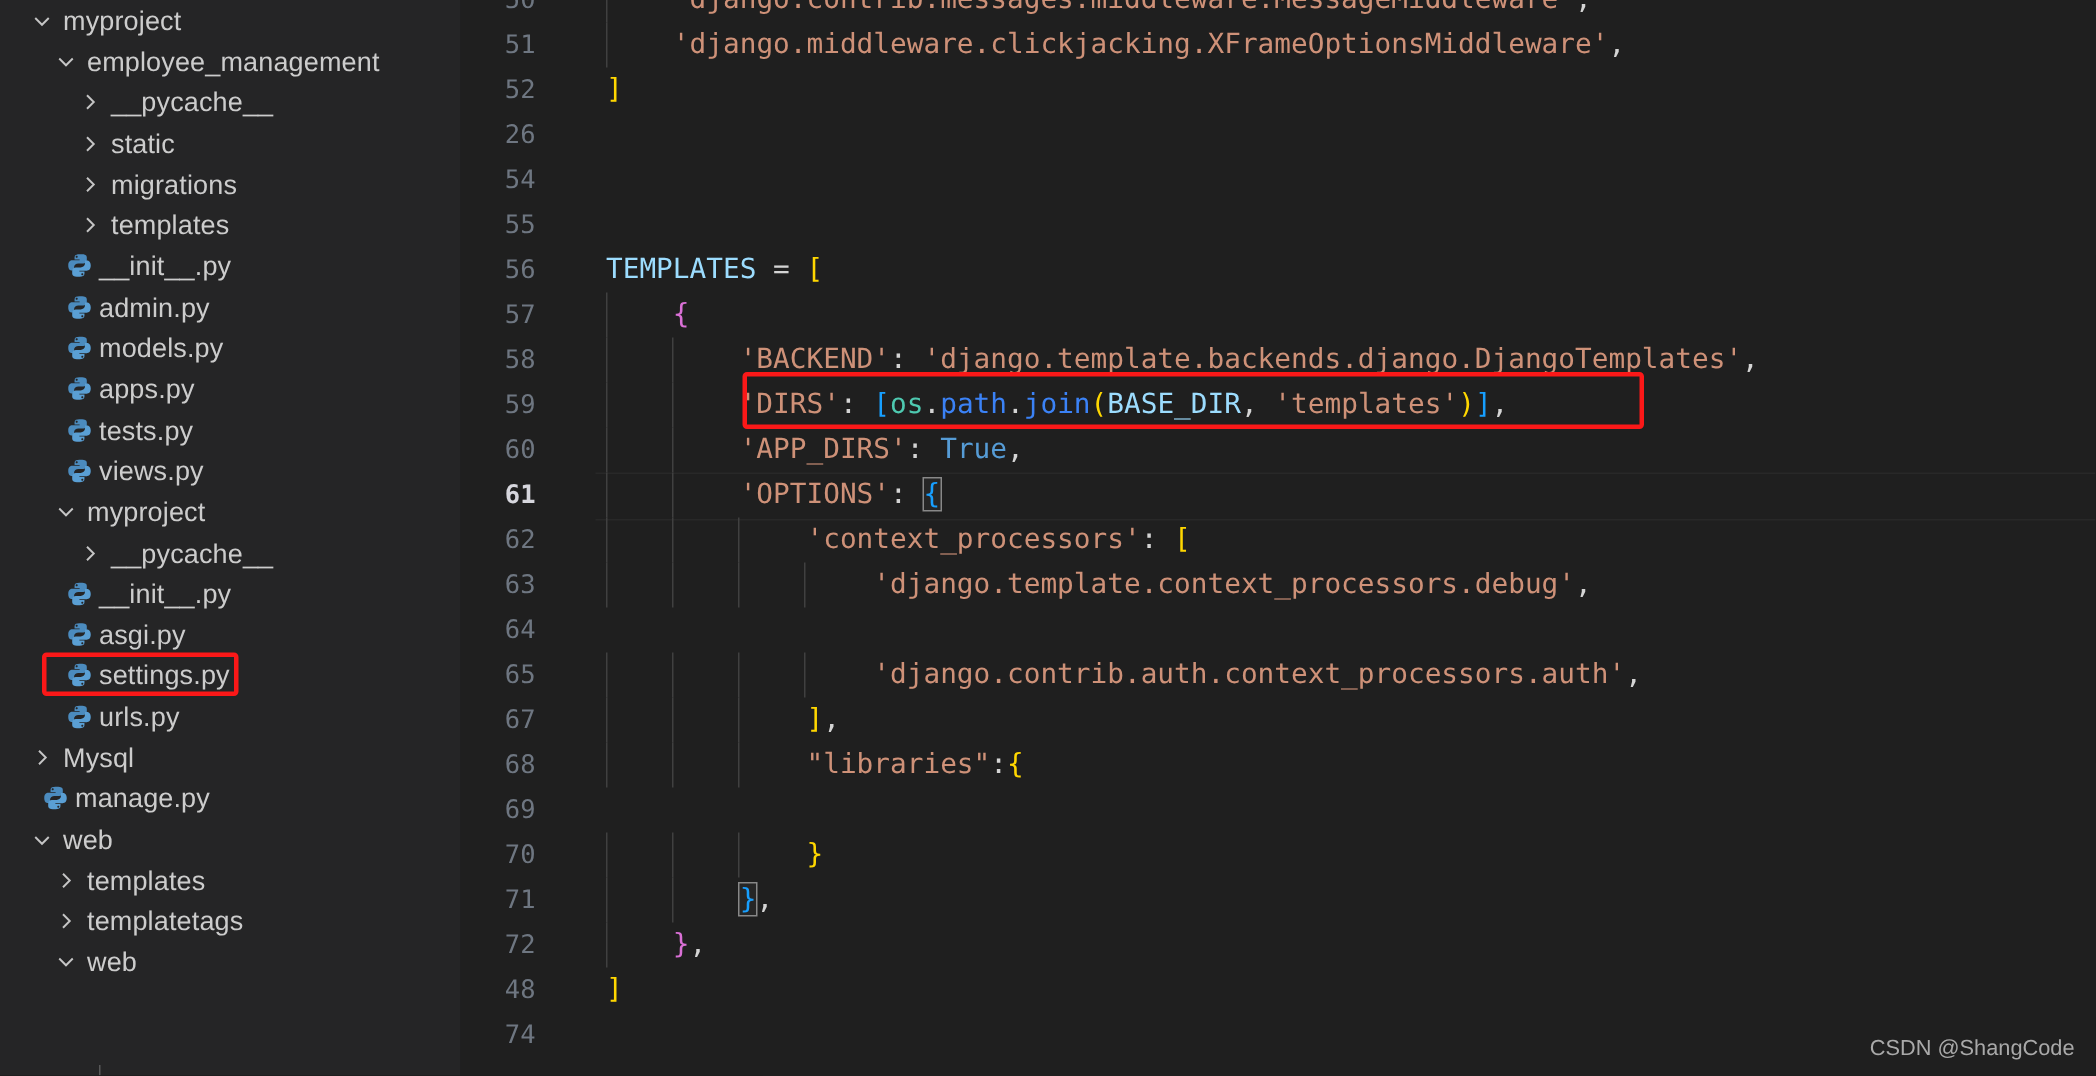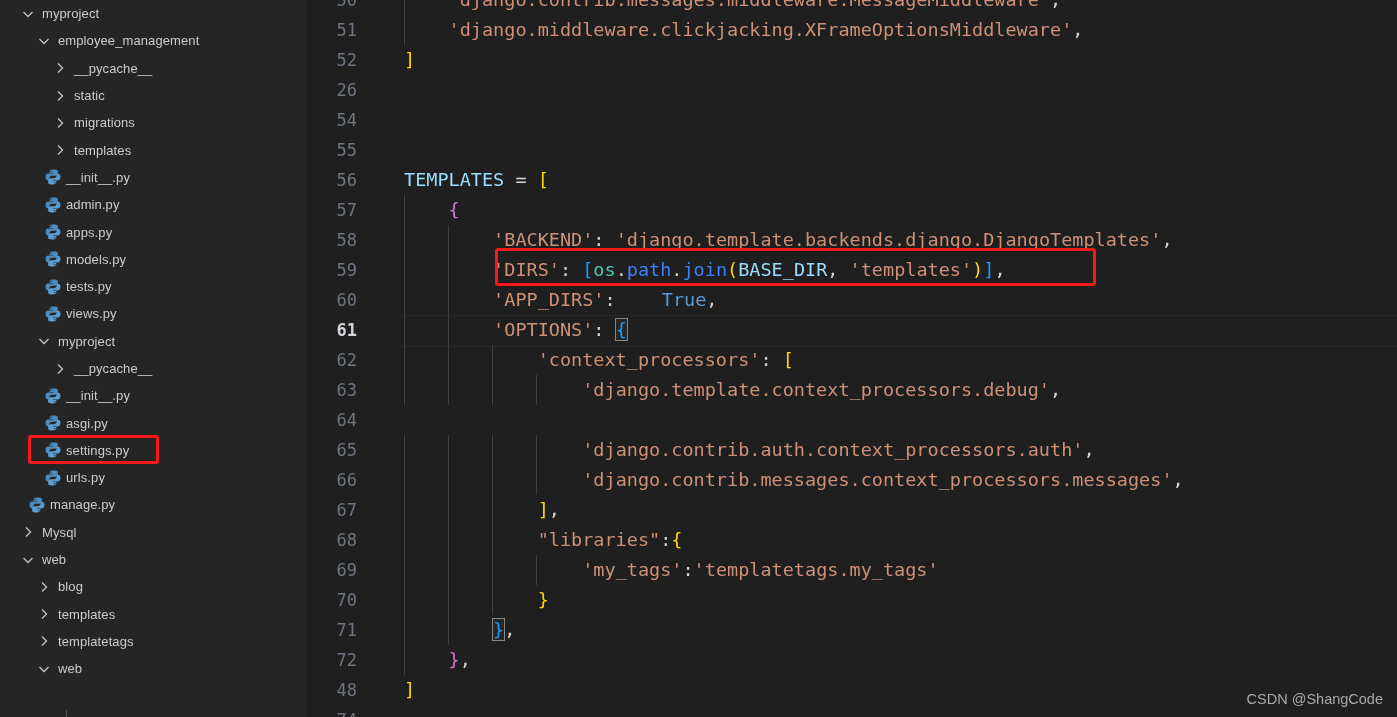--- a/index.html
+++ b/index.html
@@ -35,21 +35,21 @@
   }
   .tree-row .twisty svg { display: block; }
   .tree-row .ficon {
     width: 18px; height: 18px;
     flex: 0 0 18px;
     margin-right: 4px;
     position: relative;
   }
   .tree-row .label {
     font-family: "Liberation Sans", sans-serif;
-    font-size: 13px;
+    font-size: 18px;
     color: #cccccc;
     letter-spacing: 0.1px;
     line-height: 1;
   }
   .tree-row .spacer { display: inline-block; flex: 0 0 auto; }
 
   
   .redbox {
     position: absolute;
     border: 3px solid #fb1818;
@@ -115,21 +115,21 @@
   .ig {
     position: absolute;
     top: 0; height: 30px;
     width: 1px;
     background: #404040;
     z-index: 0;
   }
 
   
   .t-str   { color: #ce9178; }
-  .t-kw    { color: #569cd6; margin-left: 35px; }
+  .t-kw    { color: #569cd6; }
   .t-var   { color: #9cdcfe; }
   .t-fn    { color: #3b82f6; }
   .t-cls   { color: #4ec9b0; }
   .t-punct { color: #d4d4d4; }
   .b-yellow{ color: #ffd700; }
   .b-pink  { color: #da70d6; }
   .b-blue  { color: #179fff; }
   .match   { outline: 1px solid #888; outline-offset: 0px; background: rgba(255,255,255,0.035); }
 
   
@@ -239,42 +239,42 @@
     </div>
 
     <div class="tree-row">
       <span class="spacer" style="width:44px"></span>
       <span class="ficon">
         <svg width="18" height="18" viewBox="0 0 24 24">
           <path d="M11.9 2c-2.4 0-4.3.6-4.3 2.6v2.1h4.5v.7H5.6C3.6 7.4 2 8.7 2 11.9s1.5 4.5 3.5 4.5h1.6v-2.5c0-2.2 1.9-3.6 3.9-3.6h4.3c1.8 0 3.2-1.4 3.2-3.2V4.6C18.5 2.8 16.6 2 14.4 2h-2.5zm-2.4 1.4c.5 0 .9.4.9.9s-.4.9-.9.9-.9-.4-.9-.9.4-.9.9-.9z" fill="#4B8BBE"></path>
           <path d="M12.1 22c2.4 0 4.3-.6 4.3-2.6v-2.1h-4.5v-.7h6.5c2 0 3.6-1.3 3.6-4.5s-1.5-4.5-3.5-4.5h-1.6v2.5c0 2.2-1.9 3.6-3.9 3.6H8.7c-1.8 0-3.2 1.4-3.2 3.2v2.5C5.5 21.2 7.4 22 9.6 22h2.5zm2.4-1.4c-.5 0-.9-.4-.9-.9s.4-.9.9-.9.9.4.9.9-.4.9-.9.9z" fill="#5A9FD4"></path>
         </svg>
       </span>
+      <span class="label">models.py</span>
+    </div>
+
+    <div class="tree-row">
+      <span class="spacer" style="width:44px"></span>
+      <span class="ficon">
+        <svg width="18" height="18" viewBox="0 0 24 24">
+          <path d="M11.9 2c-2.4 0-4.3.6-4.3 2.6v2.1h4.5v.7H5.6C3.6 7.4 2 8.7 2 11.9s1.5 4.5 3.5 4.5h1.6v-2.5c0-2.2 1.9-3.6 3.9-3.6h4.3c1.8 0 3.2-1.4 3.2-3.2V4.6C18.5 2.8 16.6 2 14.4 2h-2.5zm-2.4 1.4c.5 0 .9.4.9.9s-.4.9-.9.9-.9-.4-.9-.9.4-.9.9-.9z" fill="#4B8BBE"></path>
+          <path d="M12.1 22c2.4 0 4.3-.6 4.3-2.6v-2.1h-4.5v-.7h6.5c2 0 3.6-1.3 3.6-4.5s-1.5-4.5-3.5-4.5h-1.6v2.5c0 2.2-1.9 3.6-3.9 3.6H8.7c-1.8 0-3.2 1.4-3.2 3.2v2.5C5.5 21.2 7.4 22 9.6 22h2.5zm2.4-1.4c-.5 0-.9-.4-.9-.9s.4-.9.9-.9.9.4.9.9-.4.9-.9.9z" fill="#5A9FD4"></path>
+        </svg>
+      </span>
       <span class="label">apps.py</span>
     </div>
 
     <div class="tree-row">
       <span class="spacer" style="width:44px"></span>
       <span class="ficon">
         <svg width="18" height="18" viewBox="0 0 24 24">
           <path d="M11.9 2c-2.4 0-4.3.6-4.3 2.6v2.1h4.5v.7H5.6C3.6 7.4 2 8.7 2 11.9s1.5 4.5 3.5 4.5h1.6v-2.5c0-2.2 1.9-3.6 3.9-3.6h4.3c1.8 0 3.2-1.4 3.2-3.2V4.6C18.5 2.8 16.6 2 14.4 2h-2.5zm-2.4 1.4c.5 0 .9.4.9.9s-.4.9-.9.9-.9-.4-.9-.9.4-.9.9-.9z" fill="#4B8BBE"></path>
           <path d="M12.1 22c2.4 0 4.3-.6 4.3-2.6v-2.1h-4.5v-.7h6.5c2 0 3.6-1.3 3.6-4.5s-1.5-4.5-3.5-4.5h-1.6v2.5c0 2.2-1.9 3.6-3.9 3.6H8.7c-1.8 0-3.2 1.4-3.2 3.2v2.5C5.5 21.2 7.4 22 9.6 22h2.5zm2.4-1.4c-.5 0-.9-.4-.9-.9s.4-.9.9-.9.9.4.9.9-.4.9-.9.9z" fill="#5A9FD4"></path>
         </svg>
       </span>
-      <span class="label">models.py</span>
-    </div>
-
-    <div class="tree-row">
-      <span class="spacer" style="width:44px"></span>
-      <span class="ficon">
-        <svg width="18" height="18" viewBox="0 0 24 24">
-          <path d="M11.9 2c-2.4 0-4.3.6-4.3 2.6v2.1h4.5v.7H5.6C3.6 7.4 2 8.7 2 11.9s1.5 4.5 3.5 4.5h1.6v-2.5c0-2.2 1.9-3.6 3.9-3.6h4.3c1.8 0 3.2-1.4 3.2-3.2V4.6C18.5 2.8 16.6 2 14.4 2h-2.5zm-2.4 1.4c.5 0 .9.4.9.9s-.4.9-.9.9-.9-.4-.9-.9.4-.9.9-.9z" fill="#4B8BBE"></path>
-          <path d="M12.1 22c2.4 0 4.3-.6 4.3-2.6v-2.1h-4.5v-.7h6.5c2 0 3.6-1.3 3.6-4.5s-1.5-4.5-3.5-4.5h-1.6v2.5c0 2.2-1.9 3.6-3.9 3.6H8.7c-1.8 0-3.2 1.4-3.2 3.2v2.5C5.5 21.2 7.4 22 9.6 22h2.5zm2.4-1.4c-.5 0-.9-.4-.9-.9s.4-.9.9-.9.9.4.9.9-.4.9-.9.9z" fill="#5A9FD4"></path>
-        </svg>
-      </span>
       <span class="label">tests.py</span>
     </div>
 
     <div class="tree-row">
       <span class="spacer" style="width:44px"></span>
       <span class="ficon">
         <svg width="18" height="18" viewBox="0 0 24 24">
           <path d="M11.9 2c-2.4 0-4.3.6-4.3 2.6v2.1h4.5v.7H5.6C3.6 7.4 2 8.7 2 11.9s1.5 4.5 3.5 4.5h1.6v-2.5c0-2.2 1.9-3.6 3.9-3.6h4.3c1.8 0 3.2-1.4 3.2-3.2V4.6C18.5 2.8 16.6 2 14.4 2h-2.5zm-2.4 1.4c.5 0 .9.4.9.9s-.4.9-.9.9-.9-.4-.9-.9.4-.9.9-.9z" fill="#4B8BBE"></path>
           <path d="M12.1 22c2.4 0 4.3-.6 4.3-2.6v-2.1h-4.5v-.7h6.5c2 0 3.6-1.3 3.6-4.5s-1.5-4.5-3.5-4.5h-1.6v2.5c0 2.2-1.9 3.6-3.9 3.6H8.7c-1.8 0-3.2 1.4-3.2 3.2v2.5C5.5 21.2 7.4 22 9.6 22h2.5zm2.4-1.4c-.5 0-.9-.4-.9-.9s.4-.9.9-.9.9.4.9.9-.4.9-.9.9z" fill="#5A9FD4"></path>
         </svg>
@@ -343,62 +343,52 @@
         <svg width="18" height="18" viewBox="0 0 24 24">
           <path d="M11.9 2c-2.4 0-4.3.6-4.3 2.6v2.1h4.5v.7H5.6C3.6 7.4 2 8.7 2 11.9s1.5 4.5 3.5 4.5h1.6v-2.5c0-2.2 1.9-3.6 3.9-3.6h4.3c1.8 0 3.2-1.4 3.2-3.2V4.6C18.5 2.8 16.6 2 14.4 2h-2.5zm-2.4 1.4c.5 0 .9.4.9.9s-.4.9-.9.9-.9-.4-.9-.9.4-.9.9-.9z" fill="#4B8BBE"></path>
           <path d="M12.1 22c2.4 0 4.3-.6 4.3-2.6v-2.1h-4.5v-.7h6.5c2 0 3.6-1.3 3.6-4.5s-1.5-4.5-3.5-4.5h-1.6v2.5c0 2.2-1.9 3.6-3.9 3.6H8.7c-1.8 0-3.2 1.4-3.2 3.2v2.5C5.5 21.2 7.4 22 9.6 22h2.5zm2.4-1.4c-.5 0-.9-.4-.9-.9s.4-.9.9-.9.9.4.9.9-.4.9-.9.9z" fill="#5A9FD4"></path>
         </svg>
       </span>
       <span class="label">urls.py</span>
     </div>
 
 
     <div class="tree-row">
+      <span class="spacer" style="width:20px"></span>
+      <span class="twisty">
+        <svg width="16" height="16" viewBox="0 0 16 16">
+            <path d="M6 3.5 L10.5 8 L6 12.5" fill="none" stroke="#c5c5c5" stroke-width="1.3"></path>
+          </svg>
+      </span>
+      <span class="spacer" style="width:6px"></span>
+      <span class="label">Mysql</span>
+    </div>
+
+    <div class="tree-row">
       <span class="spacer" style="width:28px"></span>
       <span class="ficon">
         <svg width="18" height="18" viewBox="0 0 24 24">
           <path d="M11.9 2c-2.4 0-4.3.6-4.3 2.6v2.1h4.5v.7H5.6C3.6 7.4 2 8.7 2 11.9s1.5 4.5 3.5 4.5h1.6v-2.5c0-2.2 1.9-3.6 3.9-3.6h4.3c1.8 0 3.2-1.4 3.2-3.2V4.6C18.5 2.8 16.6 2 14.4 2h-2.5zm-2.4 1.4c.5 0 .9.4.9.9s-.4.9-.9.9-.9-.4-.9-.9.4-.9.9-.9z" fill="#4B8BBE"></path>
           <path d="M12.1 22c2.4 0 4.3-.6 4.3-2.6v-2.1h-4.5v-.7h6.5c2 0 3.6-1.3 3.6-4.5s-1.5-4.5-3.5-4.5h-1.6v2.5c0 2.2-1.9 3.6-3.9 3.6H8.7c-1.8 0-3.2 1.4-3.2 3.2v2.5C5.5 21.2 7.4 22 9.6 22h2.5zm2.4-1.4c-.5 0-.9-.4-.9-.9s.4-.9.9-.9.9.4.9.9-.4.9-.9.9z" fill="#5A9FD4"></path>
         </svg>
       </span>
       <span class="label">manage.py</span>
     </div>
 
     <div class="tree-row">
       <span class="spacer" style="width:20px"></span>
       <span class="twisty">
         <svg width="16" height="16" viewBox="0 0 16 16">
-            <path d="M6 3.5 L10.5 8 L6 12.5" fill="none" stroke="#c5c5c5" stroke-width="1.3"></path>
-          </svg>
-      </span>
-      <span class="spacer" style="width:6px"></span>
-      <span class="label">Mysql</span>
-    </div>
-
-    <div class="tree-row">
-      <span class="spacer" style="width:20px"></span>
-      <span class="twisty">
-        <svg width="16" height="16" viewBox="0 0 16 16">
             <path d="M3.5 6 L8 10.5 L12.5 6" fill="none" stroke="#c5c5c5" stroke-width="1.3"></path>
           </svg>
       </span>
       <span class="spacer" style="width:6px"></span>
       <span class="label">web</span>
     </div>
 
-    <div class="tree-row">
-      <span class="spacer" style="width:36px"></span>
-      <span class="twisty">
-        <svg width="16" height="16" viewBox="0 0 16 16">
-            <path d="M6 3.5 L10.5 8 L6 12.5" fill="none" stroke="#c5c5c5" stroke-width="1.3"></path>
-          </svg>
-      </span>
-      <span class="spacer" style="width:6px"></span>
-      <span class="label">blog</span>
-    </div>
 
     <div class="tree-row">
       <span class="spacer" style="width:36px"></span>
       <span class="twisty">
         <svg width="16" height="16" viewBox="0 0 16 16">
             <path d="M6 3.5 L10.5 8 L6 12.5" fill="none" stroke="#c5c5c5" stroke-width="1.3"></path>
           </svg>
       </span>
       <span class="spacer" style="width:6px"></span>
       <span class="label">templates</span>
@@ -505,38 +495,33 @@
 
       <div class="code-line">
         <span class="lnum">64</span>
       </div>
 
       <div class="code-line">
         <span class="lnum">65</span>
         <span class="ctext"><span class="ig" style="left:25px"></span><span class="ig" style="left:69px"></span><span class="ig" style="left:113px"></span><span class="ig" style="left:157px"></span>                <span class="t-str">'django.contrib.auth.context_processors.auth'</span><span class="t-punct">,</span></span>
       </div>
 
-      <div class="code-line">
-        <span class="lnum">66</span>
-        <span class="ctext"><span class="ig" style="left:25px"></span><span class="ig" style="left:69px"></span><span class="ig" style="left:113px"></span><span class="ig" style="left:157px"></span>                <span class="t-str">'django.contrib.messages.context_processors.messages'</span><span class="t-punct">,</span></span>
-      </div>
 
       <div class="code-line">
         <span class="lnum">67</span>
         <span class="ctext"><span class="ig" style="left:25px"></span><span class="ig" style="left:69px"></span><span class="ig" style="left:113px"></span>            <span class="b-yellow">]</span><span class="t-punct">,</span></span>
       </div>
 
       <div class="code-line">
         <span class="lnum">68</span>
         <span class="ctext"><span class="ig" style="left:25px"></span><span class="ig" style="left:69px"></span><span class="ig" style="left:113px"></span>            <span class="t-str">"libraries"</span><span class="t-punct">:</span><span class="b-yellow">{</span></span>
       </div>
 
       <div class="code-line">
         <span class="lnum">69</span>
-        <span class="ctext"><span class="ig" style="left:25px"></span><span class="ig" style="left:69px"></span><span class="ig" style="left:113px"></span><span class="ig" style="left:157px"></span>                <span class="t-str">'my_tags'</span><span class="t-punct">:</span><span class="t-str">'templatetags.my_tags'</span></span>
       </div>
 
       <div class="code-line">
         <span class="lnum">70</span>
         <span class="ctext"><span class="ig" style="left:25px"></span><span class="ig" style="left:69px"></span><span class="ig" style="left:113px"></span>            <span class="b-yellow">}</span></span>
       </div>
 
       <div class="code-line">
         <span class="lnum">71</span>
         <span class="ctext"><span class="ig" style="left:25px"></span><span class="ig" style="left:69px"></span>        <span class="b-blue match">}</span><span class="t-punct">,</span></span>

